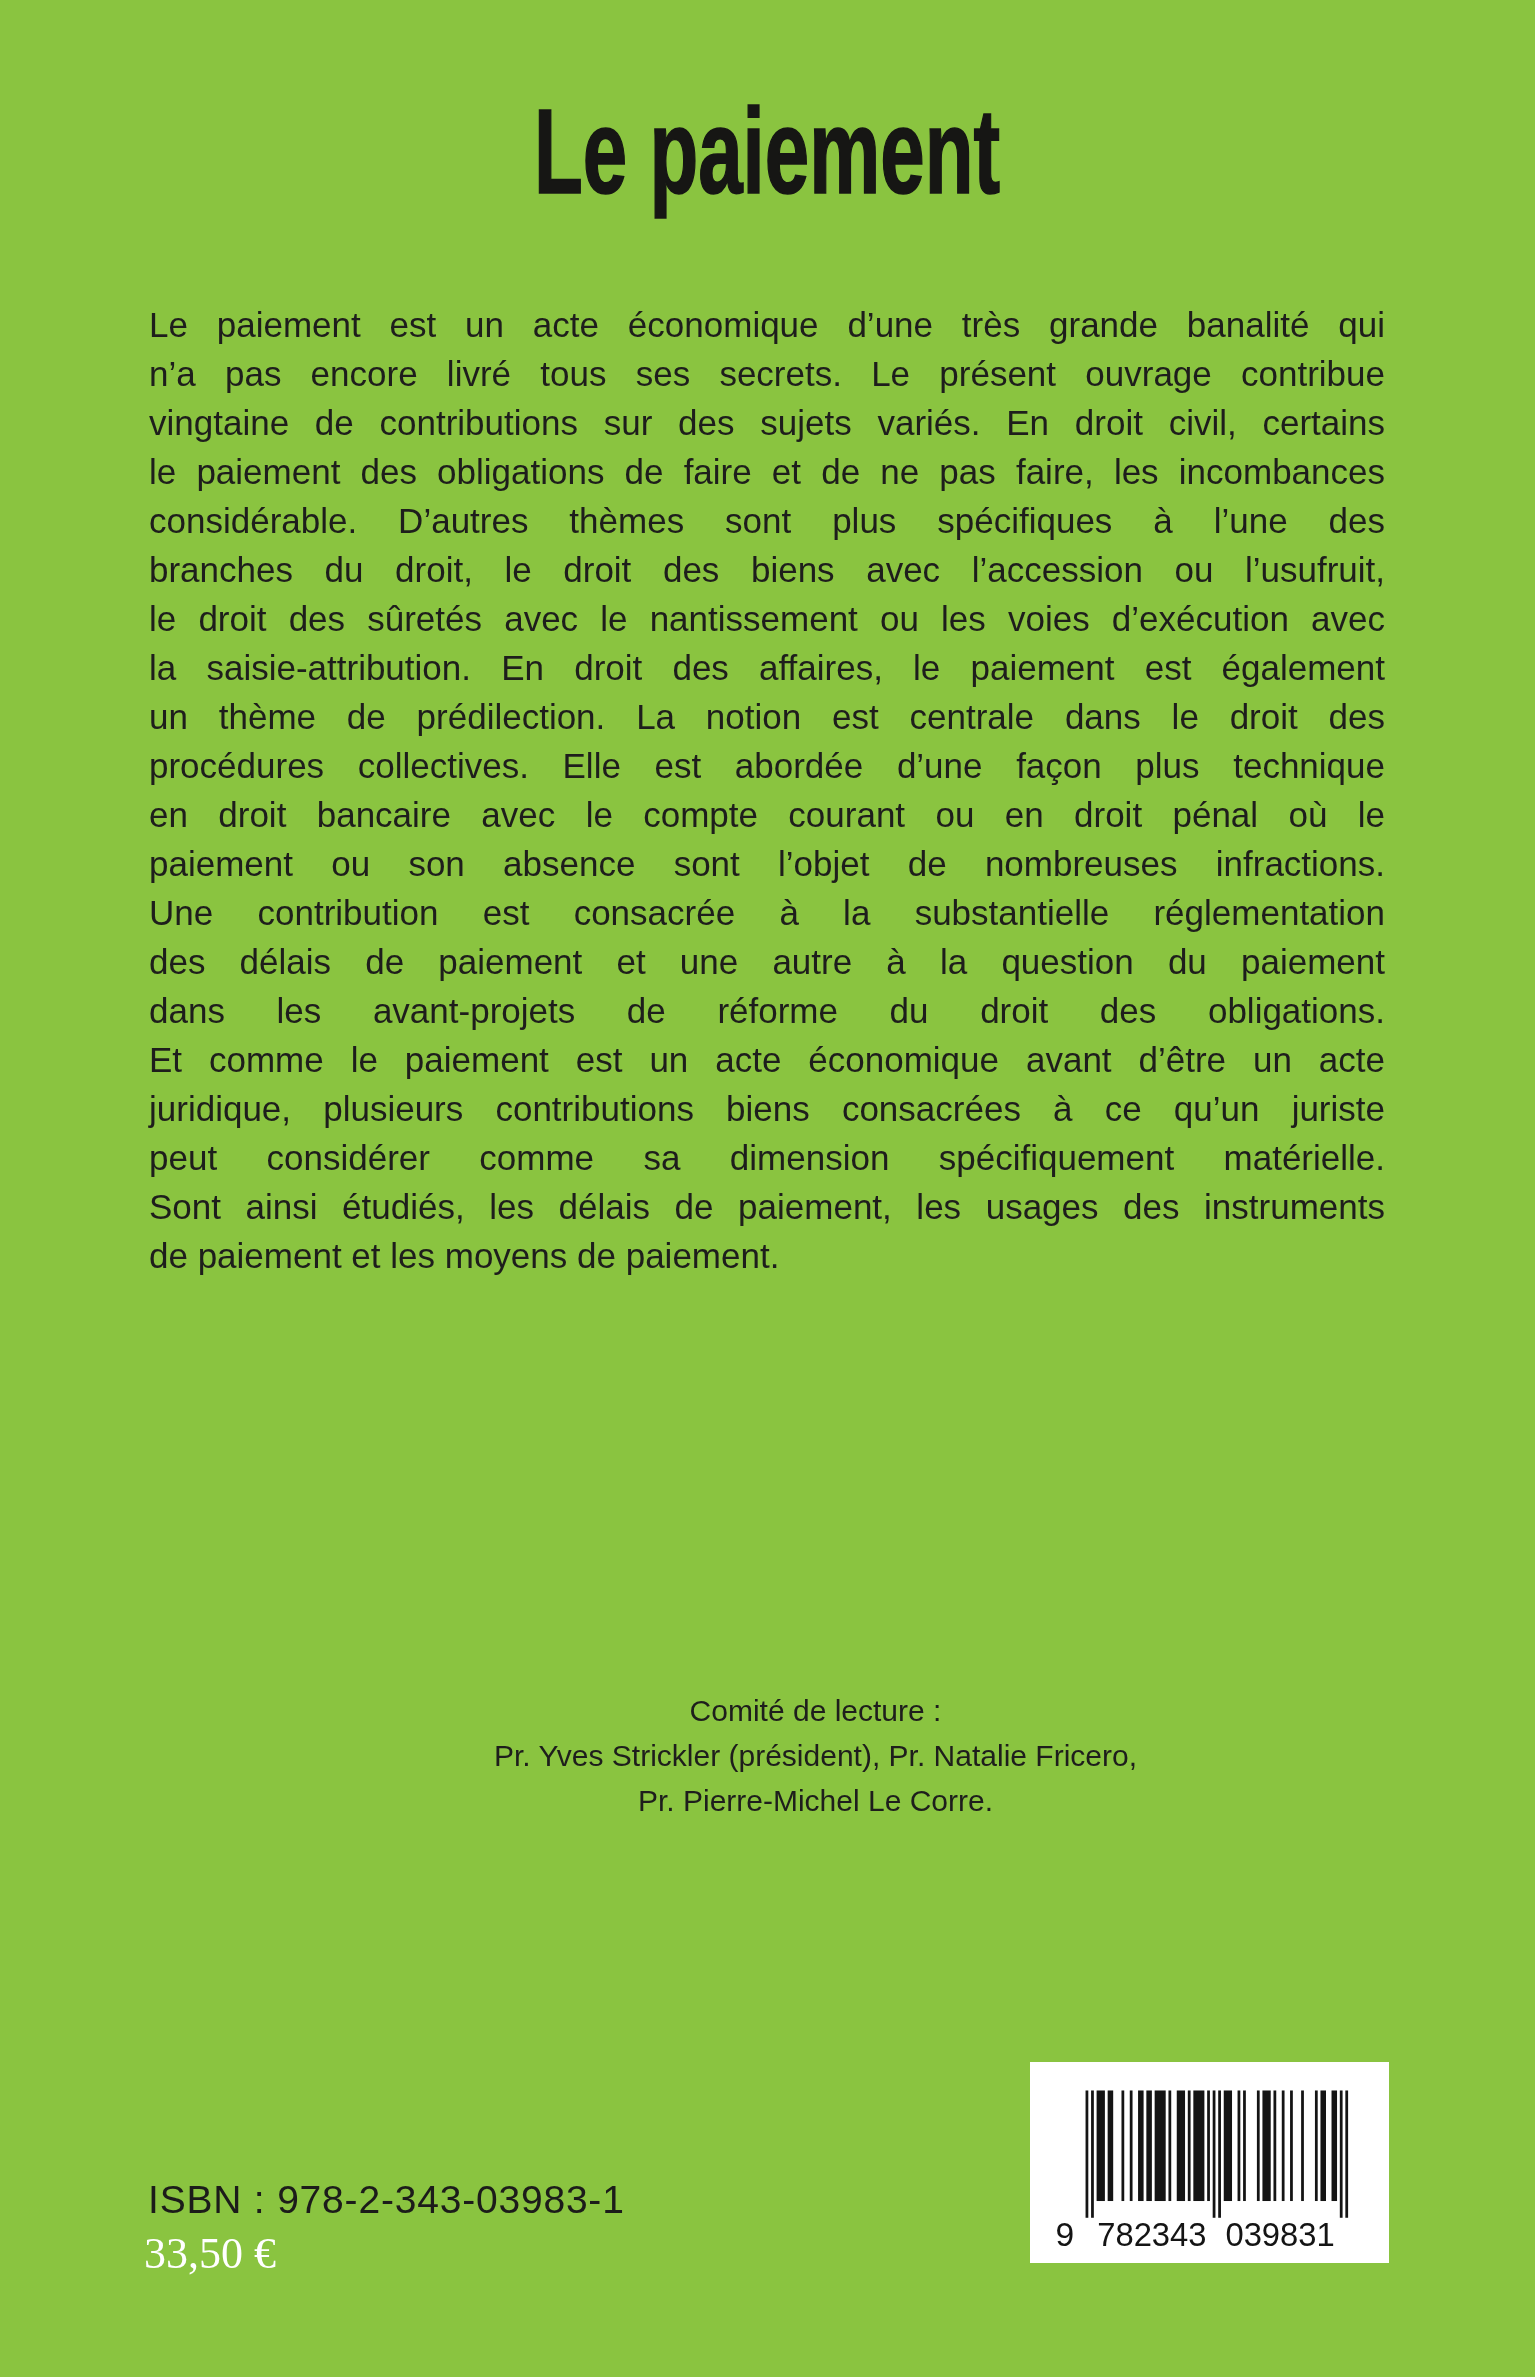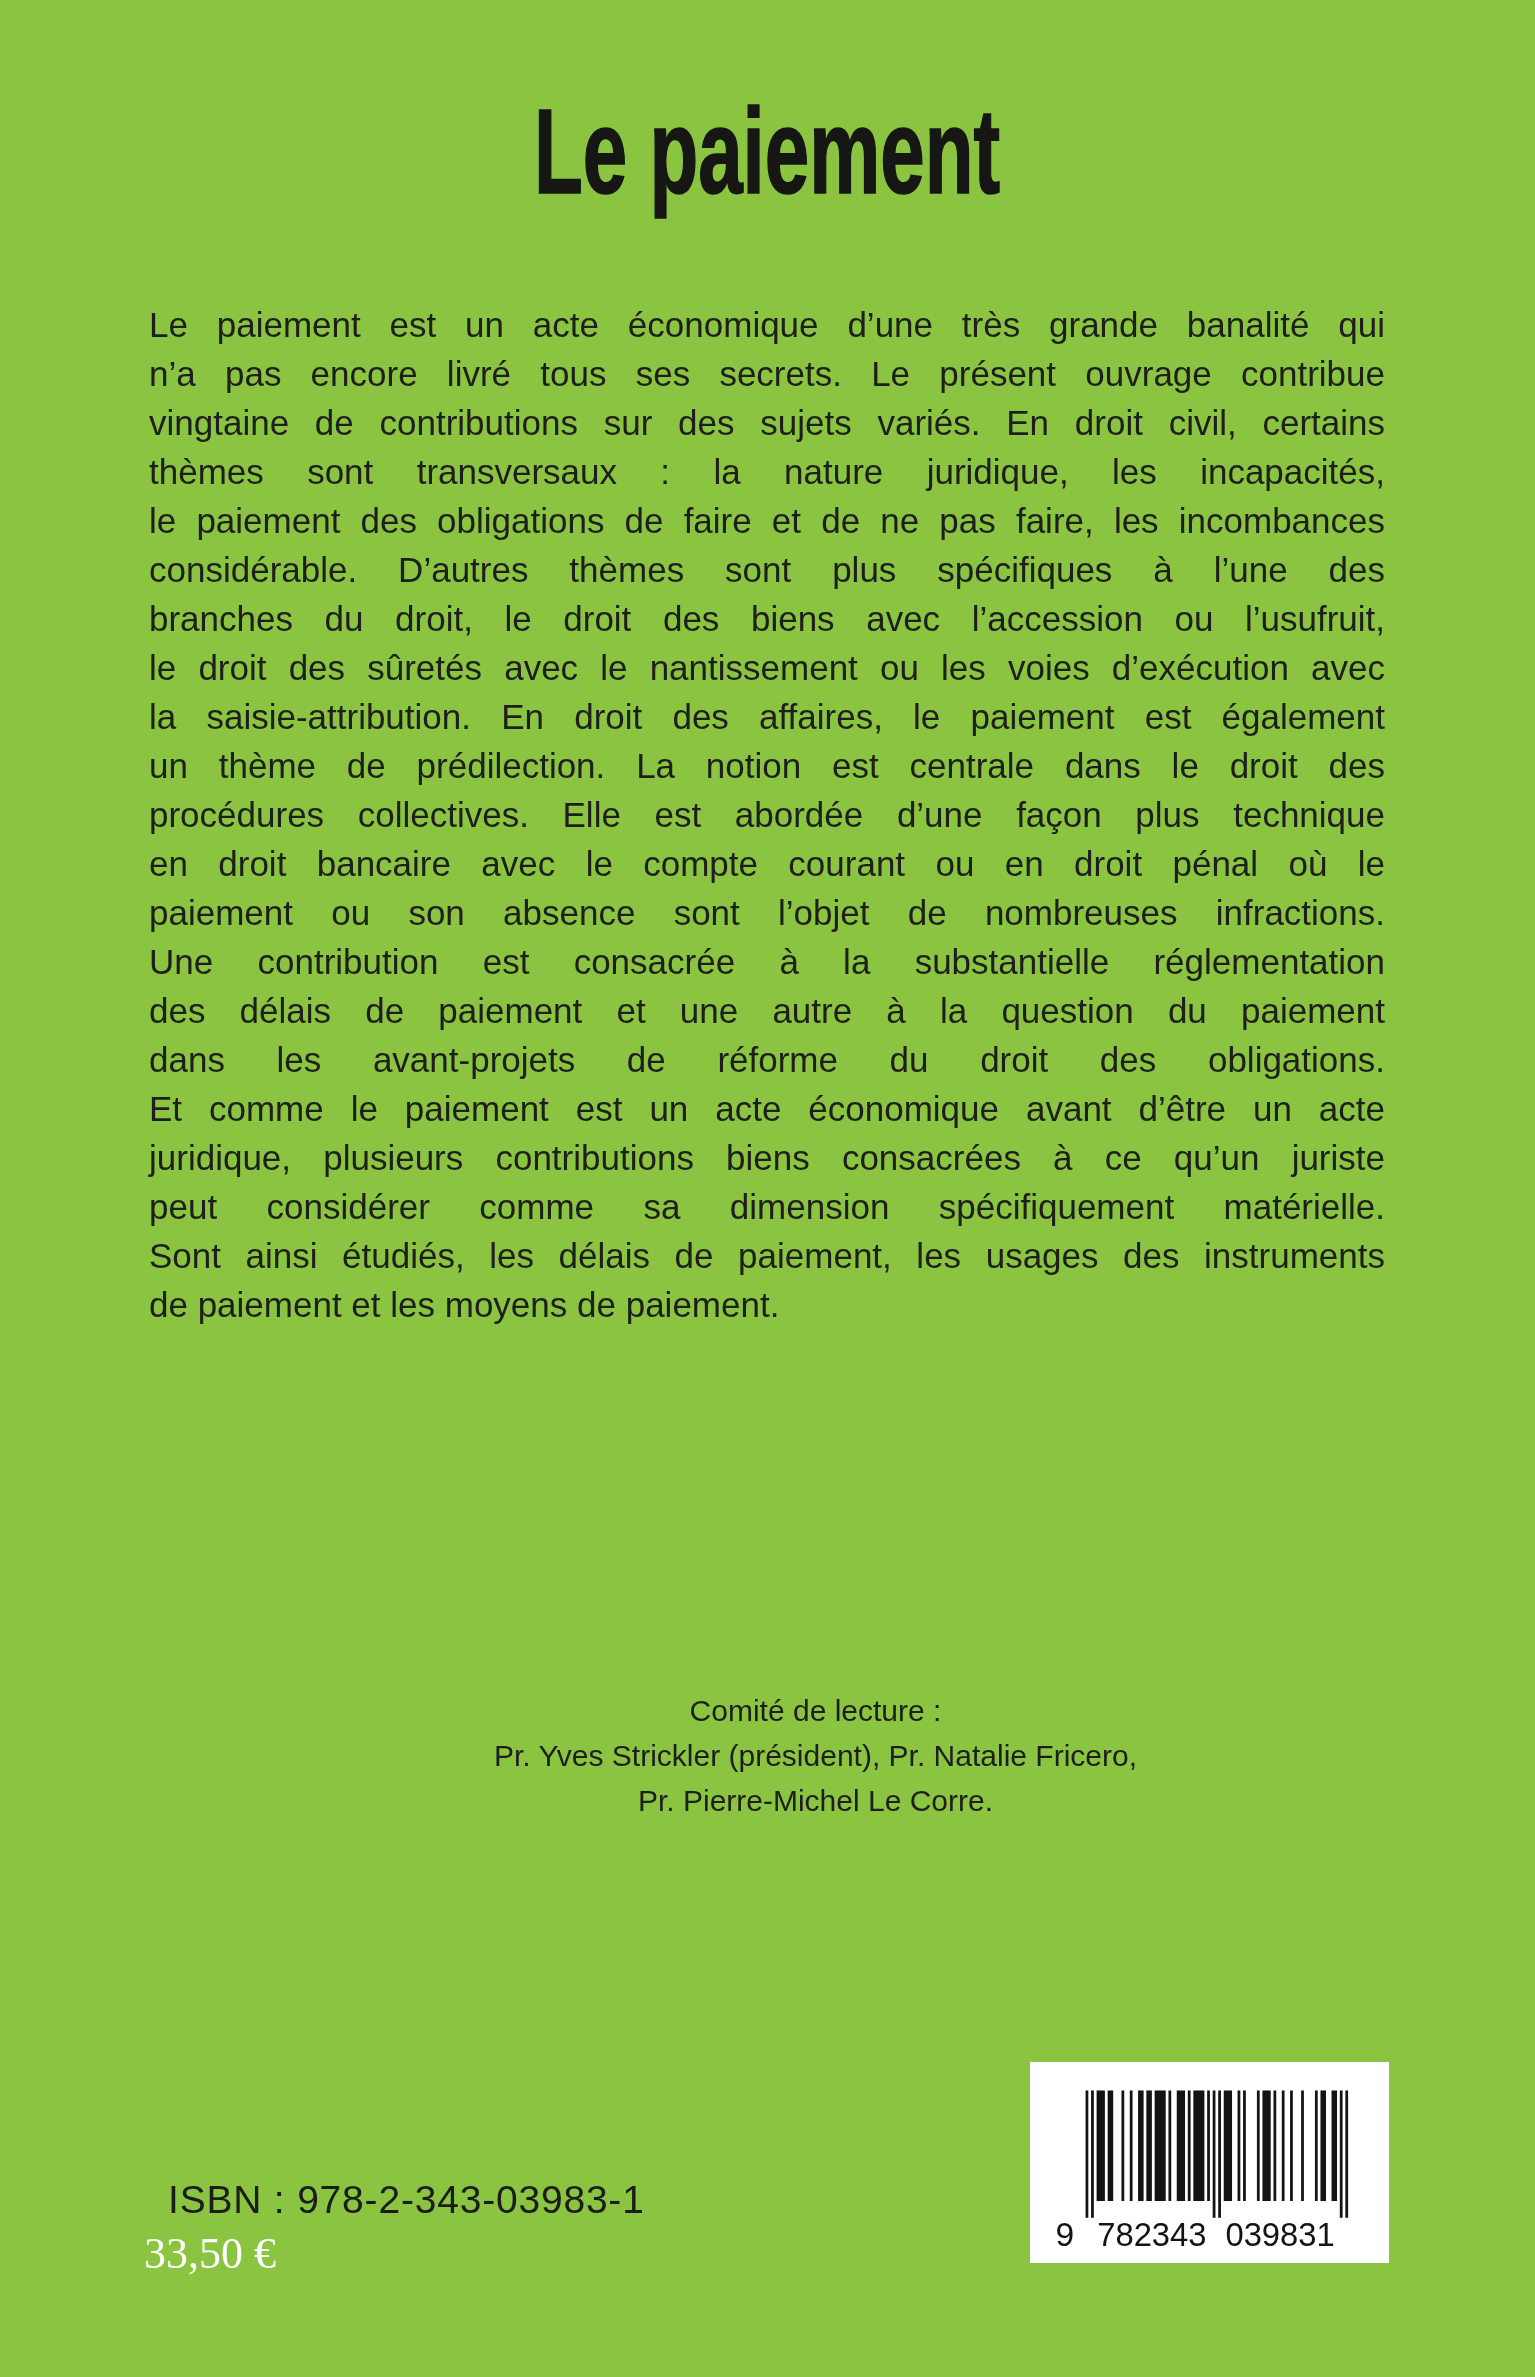--- a/index.html
+++ b/index.html
@@ -49,21 +49,20 @@
     color: #1e1e1c;
     padding-left: 48px;
   }
 
   .isbn {
     position: absolute;
     left: 148px; top: 2178px;
     font-size: 39px;
     letter-spacing: 0.8px;
     color: #1c1c1a;
-    margin-left: 20px;
   }
 
   .price {
     position: absolute;
     left: 144px; top: 2228px;
     font-family: Liberation Serif, serif;
     font-size: 44px;
     color: #ffffff;
   }
 
@@ -87,21 +86,20 @@
 <div class="cover">
 
   <div class="title-wrap">
     <h1 class="title">Le paiement</h1>
   </div>
 
   <div class="synopsis">
       <div class="syn-line">Le paiement est un acte économique d’une très grande banalité qui</div>
       <div class="syn-line">n’a pas encore livré tous ses secrets. Le présent ouvrage contribue</div>
       <div class="syn-line">vingtaine de contributions sur des sujets variés. En droit civil, certains</div>
-      <div class="syn-line">thèmes sont transversaux : la nature juridique, les incapacités,</div>
       <div class="syn-line">le paiement des obligations de faire et de ne pas faire, les incombances</div>
       <div class="syn-line">considérable. D’autres thèmes sont plus spécifiques à l’une des</div>
       <div class="syn-line">branches du droit, le droit des biens avec l’accession ou l’usufruit,</div>
       <div class="syn-line">le droit des sûretés avec le nantissement ou les voies d’exécution avec</div>
       <div class="syn-line">la saisie-attribution. En droit des affaires, le paiement est également</div>
       <div class="syn-line">un thème de prédilection. La notion est centrale dans le droit des</div>
       <div class="syn-line">procédures collectives. Elle est abordée d’une façon plus technique</div>
       <div class="syn-line">en droit bancaire avec le compte courant ou en droit pénal où le</div>
       <div class="syn-line">paiement ou son absence sont l’objet de nombreuses infractions.</div>
       <div class="syn-line">Une contribution est consacrée à la substantielle réglementation</div>

